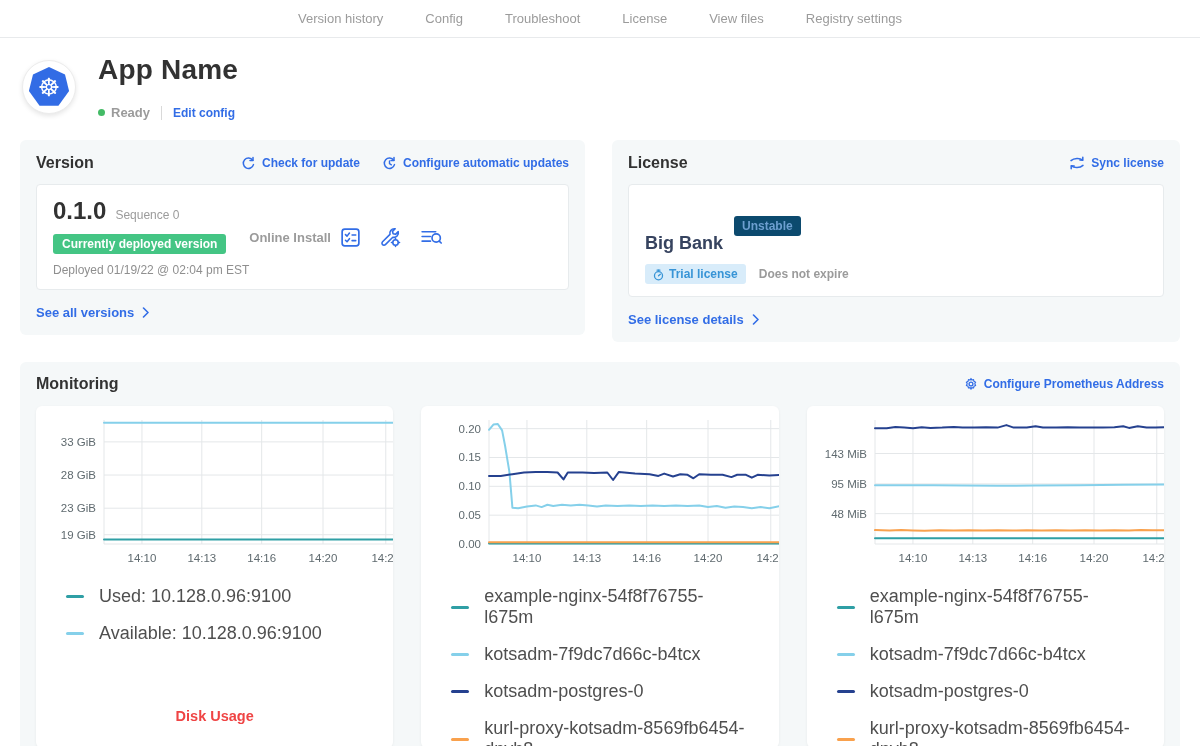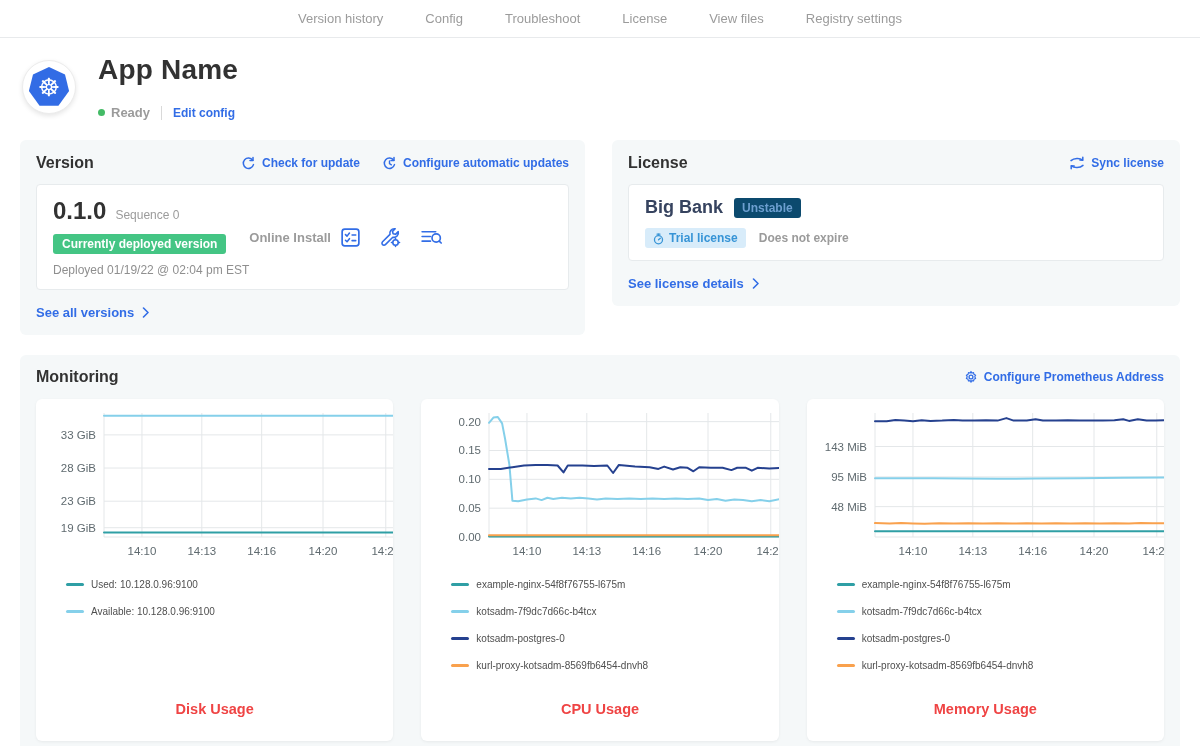--- a/index.html
+++ b/index.html
@@ -44,40 +44,40 @@
   .green-badge{display:inline-block;margin-top:9px;background:#44c584;color:#fff;font-size:12px;font-weight:700;
     padding:3px 9px;border-radius:3px;}
   .deployed-at{margin-top:9px;font-size:12px;color:#8f8f8f;}
   .install-type{font-size:13px;font-weight:700;color:#9b9b9b;margin-right:8px;}
   .ver-icons{display:flex;gap:17px;align-items:center;}
   .ver-icons .icon-btn{cursor:pointer;display:flex;}
   .panel-foot{margin-top:13px;}
   .panel-foot .blue-link{font-size:13px;}
   
   .lic-row1{display:flex;align-items:center;gap:11px;}
-  .lic-name{font-size:18px;font-weight:700;color:#36435f;}
+  .lic-name{font-size:18px;font-weight:700;color:#36435f;margin-top:36px;}
   .chip-light{background:#0c4a6e;color:#6d9fd0;font-size:12px;font-weight:600;padding:3px 8px;border-radius:3px;}
   .lic-row2{display:flex;align-items:center;gap:13px;margin-top:10px;}
   .chip-trial{background:#d8ecfa;color:#3794d6;font-size:12px;font-weight:700;padding:3px 8px;border-radius:3px;
     display:inline-flex;align-items:flex-end;gap:5px;}
   .expiry{font-size:12px;color:#9b9b9b;font-weight:600;}
   
   .monitoring{margin:20px 20px 8px;background:#f5f8f9;border-radius:6px;padding:13px 16px 16px;box-sizing:border-box;}
   .mon-head{display:flex;justify-content:space-between;align-items:center;}
   .charts-row{display:flex;gap:28px;margin-top:13px;}
   .chart-card{background:#fff;border-radius:6px;box-shadow:0 1px 3px rgba(0,0,0,.06);width:360px;height:342px;
     box-sizing:border-box;display:flex;flex-direction:column;padding-top:4px;overflow:hidden;}
   .chart-svg-wrap{width:360px;height:160px;flex:none;}
   .chart-svg-wrap svg{display:block;}
   .grid{stroke:#e4e7e9;stroke-width:1;}
   text.tick{fill:#5f6a6f;font-size:11.5px;font-family:"Liberation Sans","DejaVu Sans",sans-serif;}
   text.xtick{text-anchor:middle;}
   text.ytick{text-anchor:end;}
   .legend{padding:16px 30px 0;}
-  .legend-item{display:flex;align-items:center;gap:7px;font-size:10px;color:#4f4f4f;margin-bottom:16px;}
+  .legend-item{display:flex;align-items:center;gap:15px;font-size:18px;color:#4f4f4f;margin-bottom:16px;}
   .legend-swatch{width:18px;height:3px;border-radius:2px;flex:none;}
   .chart-title{margin-top:auto;text-align:center;font-weight:700;font-size:14.5px;padding-bottom:24px;color:#ef4444;}
 </style>
 </head>
 <body>
 
 <nav class="nav">
   <div class="tab">
       <span>Version history</span>
     </div>

